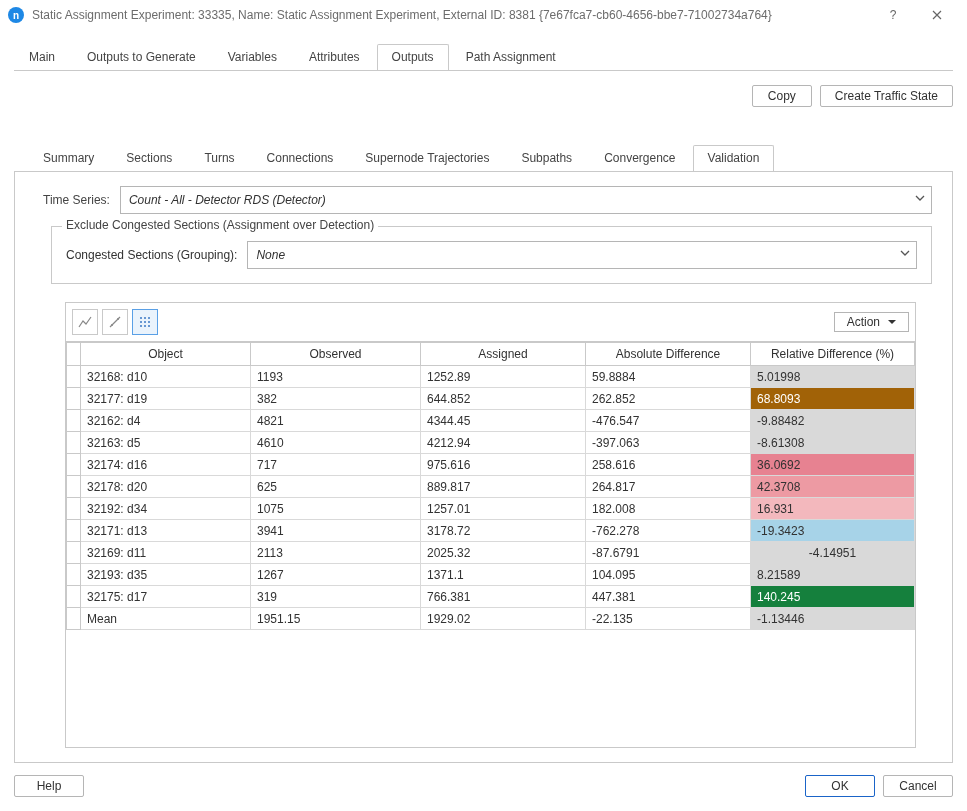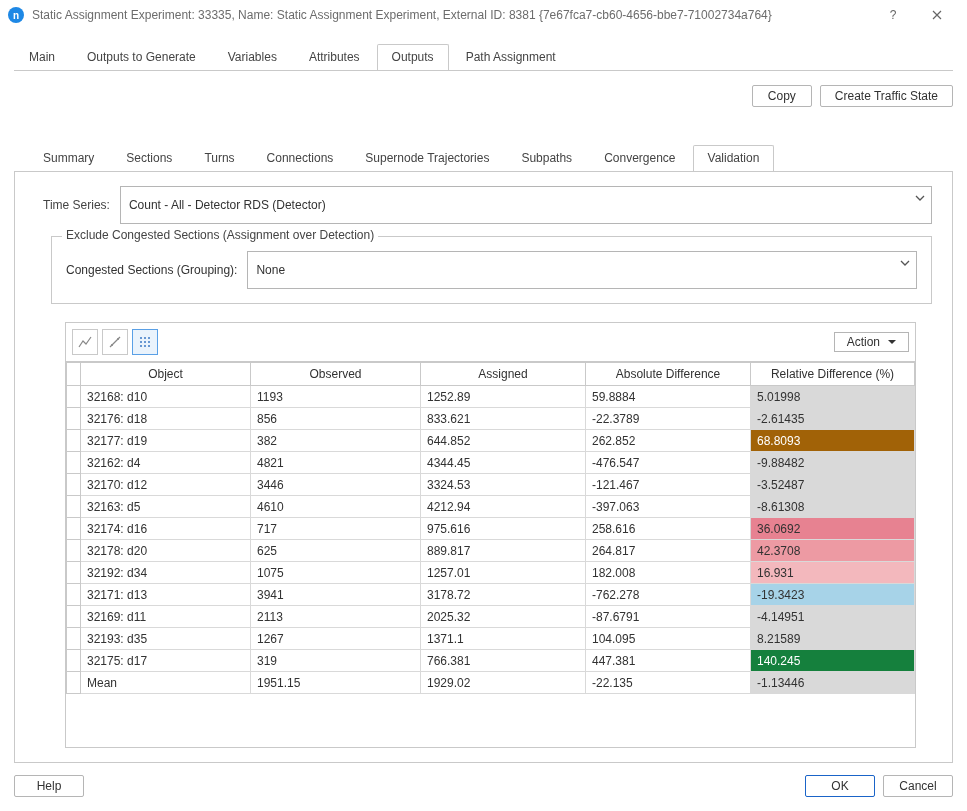--- a/index.html
+++ b/index.html
@@ -53,22 +53,22 @@
   .subtabline { border-top:1px solid #c9c9c9; margin-top:-1px; }
 
   .inner-panel {
     border:1px solid #c9c9c9; border-top:none; padding: 4px 0 14px 0;
     flex:1; display:flex; flex-direction:column;
   }
 
   .form-row { display:flex; align-items:center; gap:10px; padding: 10px 20px 4px 28px; }
   .form-row label { color:#444; }
   .select {
-    flex:1; border:1px solid #b5b5b5; background:#fff; height:38px;
-    display:flex; align-items:center; padding:0 8px; position:relative;
+    flex:1; border:1px solid #b5b5b5; background:#fff; height:28px;
+    display:flex; align-items:center; padding:0 8px; position:relative;font-style:italic;
   }
   .select .chev {
     position:absolute; right:6px; top:6px;
   }
 
   .excl-frame {
     border:1px solid #c9c9c9; margin: 8px 20px 0 36px; padding: 14px 14px 14px 14px;
     position:relative;
   }
   .excl-frame .legend {
@@ -246,52 +246,36 @@
                 <tr>
                   <td class="rowhdr"></td>
                   <td>32168: d10</td>
                   <td>1193</td>
                   <td>1252.89</td>
                   <td>59.8884</td>
                   <td style="background: rgb(217, 217, 217);">5.01998</td>
                 </tr>
                 <tr>
                   <td class="rowhdr"></td>
-                  <td>32176: d18</td>
-                  <td>856</td>
-                  <td>833.621</td>
-                  <td>-22.3789</td>
-                  <td style="background: rgb(217, 217, 217);">-2.61435</td>
-                </tr>
-                <tr>
-                  <td class="rowhdr"></td>
                   <td>32177: d19</td>
                   <td>382</td>
                   <td>644.852</td>
                   <td>262.852</td>
                   <td style="background: #a16207; color: rgb(255, 255, 255);">68.8093</td>
                 </tr>
                 <tr>
                   <td class="rowhdr"></td>
                   <td>32162: d4</td>
                   <td>4821</td>
                   <td>4344.45</td>
                   <td>-476.547</td>
                   <td style="background: rgb(217, 217, 217);">-9.88482</td>
                 </tr>
                 <tr>
                   <td class="rowhdr"></td>
-                  <td>32170: d12</td>
-                  <td>3446</td>
-                  <td>3324.53</td>
-                  <td>-121.467</td>
-                  <td style="background: rgb(217, 217, 217);">-3.52487</td>
-                </tr>
-                <tr>
-                  <td class="rowhdr"></td>
                   <td>32163: d5</td>
                   <td>4610</td>
                   <td>4212.94</td>
                   <td>-397.063</td>
                   <td style="background: rgb(217, 217, 217);">-8.61308</td>
                 </tr>
                 <tr>
                   <td class="rowhdr"></td>
                   <td>32174: d16</td>
                   <td>717</td>
@@ -322,21 +306,21 @@
                   <td>3178.72</td>
                   <td>-762.278</td>
                   <td style="background: rgb(167, 211, 232);">-19.3423</td>
                 </tr>
                 <tr>
                   <td class="rowhdr"></td>
                   <td>32169: d11</td>
                   <td>2113</td>
                   <td>2025.32</td>
                   <td>-87.6791</td>
-                  <td style="background: rgb(217, 217, 217);">-4.14951</td>
+                  <td style="background: rgb(217, 217, 217); text-align: center;">-4.14951</td>
                 </tr>
                 <tr>
                   <td class="rowhdr"></td>
                   <td>32193: d35</td>
                   <td>1267</td>
                   <td>1371.1</td>
                   <td>104.095</td>
                   <td style="background: rgb(217, 217, 217); margin-left: 33px;">8.21589</td>
                 </tr>
                 <tr>

